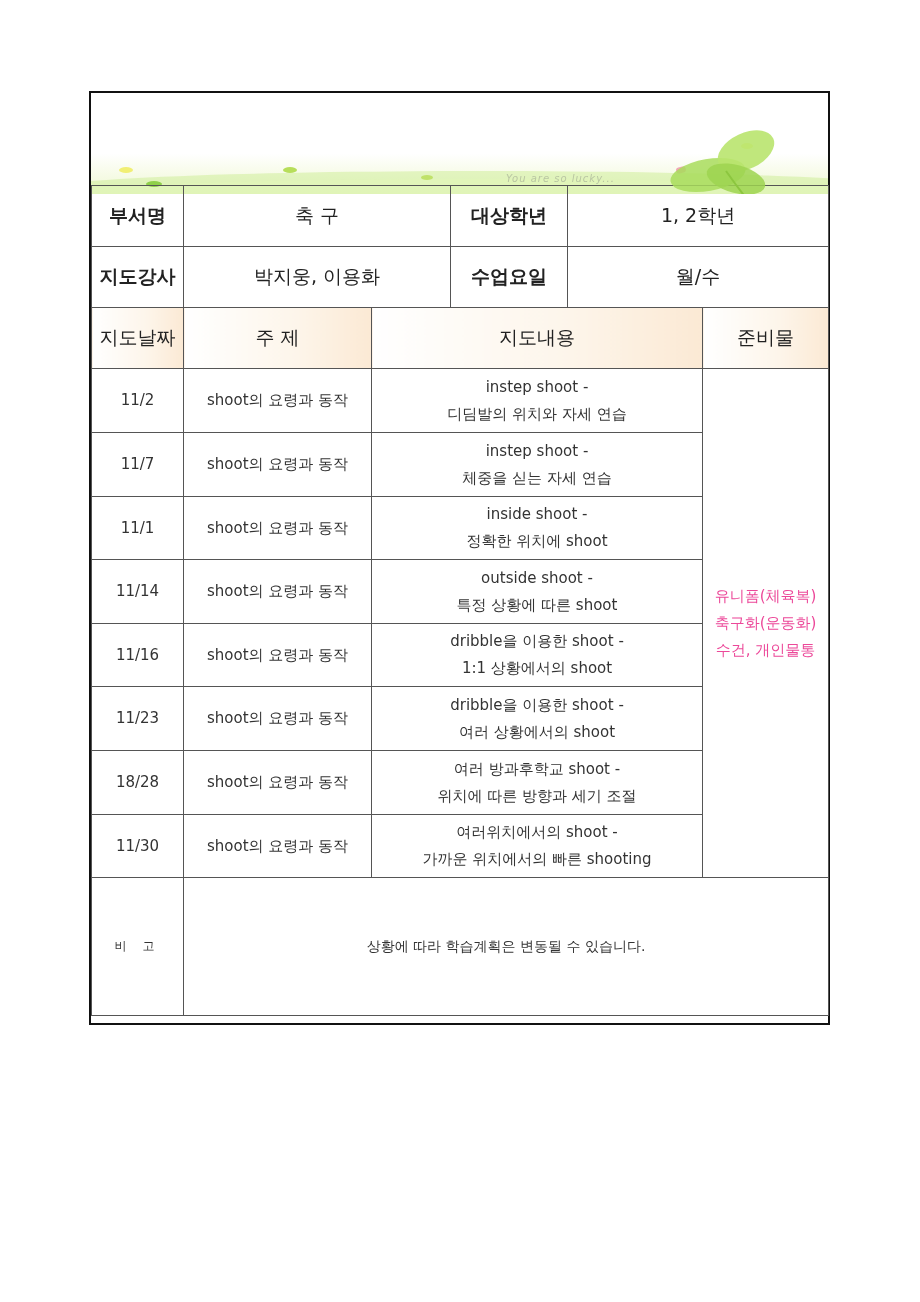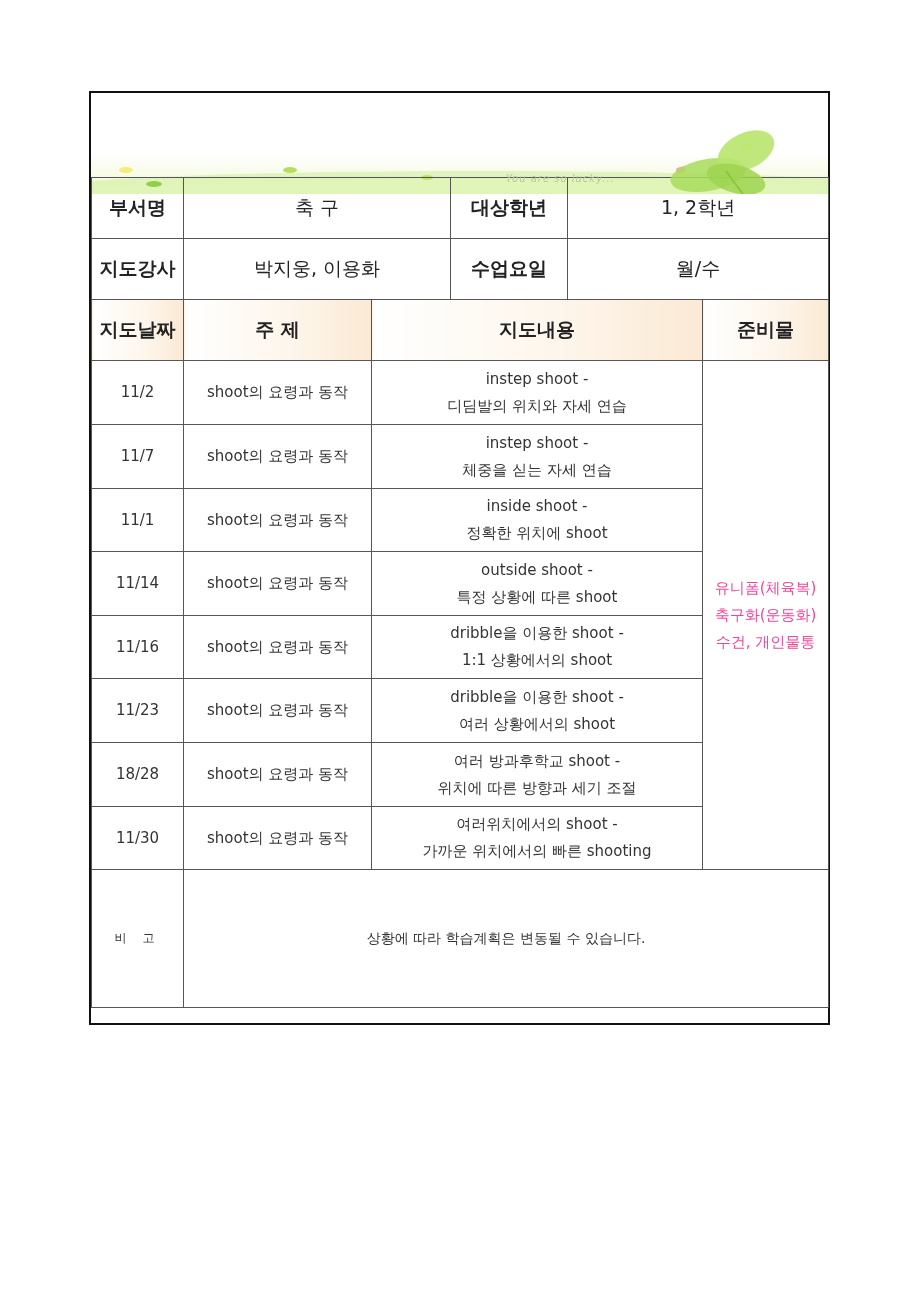--- a/index.html
+++ b/index.html
@@ -7,25 +7,25 @@
     .sheet { position:absolute; left:89px; top:91px; width:741px; height:934px; border:2px solid #111; box-sizing:border-box; }
     .banner { position:absolute; left:0; top:0; width:737px; height:101px; overflow:hidden;
       background: linear-gradient(180deg, #ffffff 0%, #ffffff 60%, #f7fbe8 80%, #eef8d2 100%); }
     .banner-title { position:absolute; left:0; right:0; top:22px; text-align:center; font-weight:bold; font-size:29px; letter-spacing:1px; color:#111; z-index:3; }
     .swoosh { position:absolute; border-radius:50%; }
     .dot { position:absolute; border-radius:50%; }
     .clover { position:absolute; z-index:2; }
     .lucky { position:absolute; left:415px; top:80px; font-style:italic; font-size:10px; color:#b9c6a2; z-index:2; letter-spacing:1px; }
     .heart { position:absolute; left:585px; top:74px; width:10px; height:6px; background:#f2a6b6; border-radius:5px; transform:rotate(-15deg); z-index:2; }
 
-    table.grid { position:absolute; left:0; top:84px; width:737px; border-collapse:collapse; table-layout:fixed;padding-left:10px; }
+    table.grid { position:absolute; left:0; top:92px; width:737px; border-collapse:collapse; table-layout:fixed;padding-left:10px; }
     table.grid td { border:1px solid #555; text-align:center; vertical-align:middle; padding:0; }
     .info-label { font-size:19px; font-weight:bold; color:#222; }
     .info-value { font-size:19px; color:#222; }
-    .head { font-size:19px; font-weight:bold; background: linear-gradient(90deg, #ffffff 0%, #fdf5ea 60%, #fbe9d4 100%); }
+    .head { font-size:19px; font-weight:normal; background: linear-gradient(90deg, #ffffff 0%, #fdf5ea 60%, #fbe9d4 100%); }
     .cell { font-size:15px; color:#333; line-height:27px; }
     .prep { font-size:15px; color:#ec4899; line-height:27px; }
     .remark-label { font-size:12px; color:#333; letter-spacing:6px; }
     .remark-text { font-size:14px; color:#333; }
   </style>
 </head>
 <body>
 
 <div class="sheet">
   <div class="banner">

